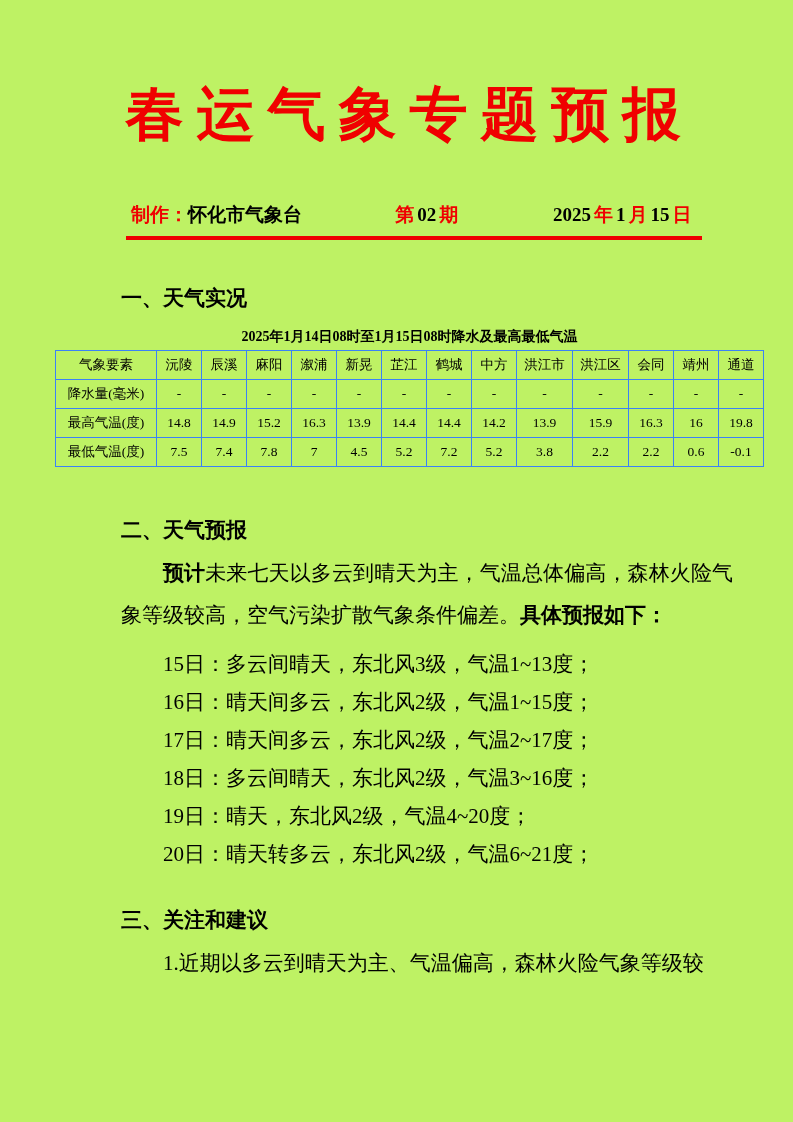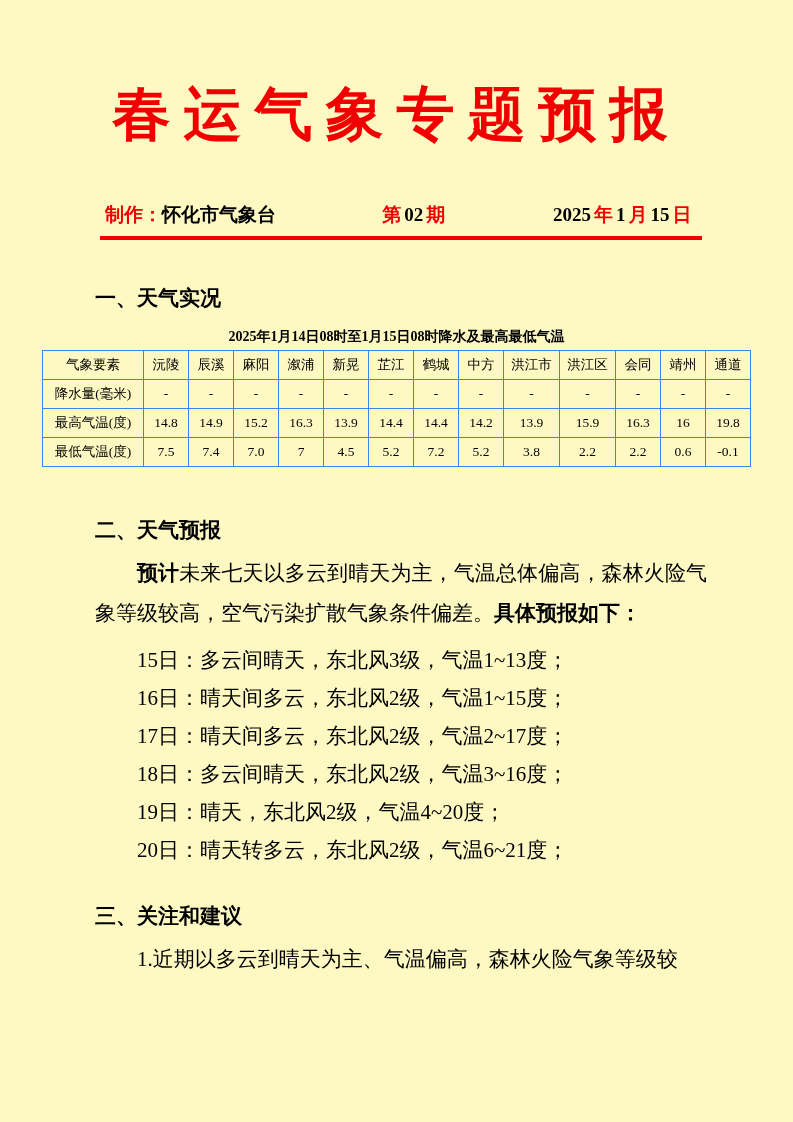--- a/index.html
+++ b/index.html
@@ -1,24 +1,25 @@
 <!DOCTYPE html>
 <html><head>
 <meta charset="utf-8">
 <style>
   * { margin:0; padding:0; box-sizing:border-box; }
   html,body { background:#ffffff; }
   .page {
     width:793px; height:1122px;
-    background:#fef9c3;
+    background:#bef264;
     position:relative;
     overflow:hidden;
     font-family:"Liberation Serif", serif;
     color:#000;
     margin:0 auto;
+    padding-left:26px;
   }
   
   .doc-title {
     padding-top:82px;
     text-align:center;
     font-size:58px;
     line-height:1.15;
     font-weight:bold;
     color:#f00000;
     letter-spacing:13px;
@@ -81,21 +82,21 @@
   .wx-table col.c-wide  { width:56px; }
   
   .para {
     margin-top:10px;
     font-size:21px;
     line-height:40px;
     text-indent:2em;
     width:612px;
     text-align:justify;
   }
-  .para b, .fc b { font-family:Liberation Serif, serif; font-weight:bold;margin-top:22px; }
+  .para b, .fc b { font-family:Liberation Mono, monospace; font-weight:bold;margin-top:22px; }
   .forecast-list { margin-top:8px; }
   .fc {
     padding-left:42px;
     font-size:21px;
     line-height:38px;
     white-space:nowrap;
   }
 </style>
 </head>
 <body>
@@ -188,21 +189,21 @@
         <td>13.9</td>
         <td>15.9</td>
         <td>16.3</td>
         <td>16</td>
         <td>19.8</td>
       </tr>
       <tr>
         <td>最低气温(度)</td>
         <td>7.5</td>
         <td>7.4</td>
-        <td>7.0</td>
+        <td>7.8</td>
         <td>7</td>
         <td>4.5</td>
         <td>5.2</td>
         <td>7.2</td>
         <td>5.2</td>
         <td>3.8</td>
         <td>2.2</td>
         <td>2.2</td>
         <td>0.6</td>
         <td>-0.1</td>

